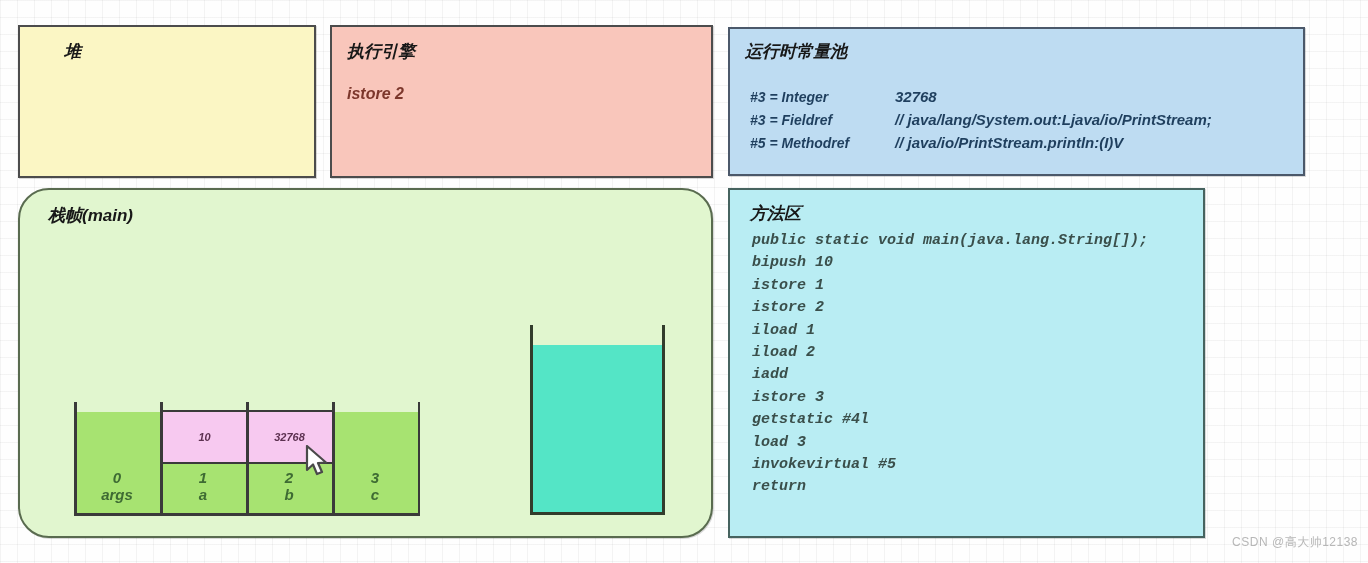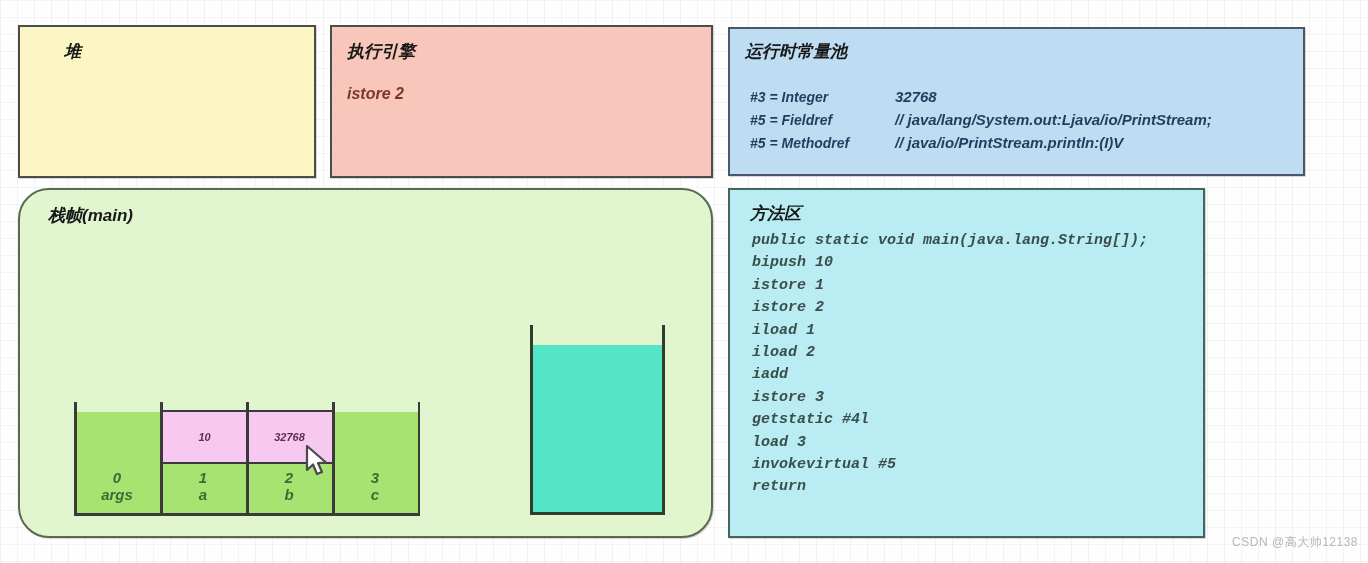--- a/index.html
+++ b/index.html
@@ -96,21 +96,21 @@
   </div>
 
   <div class="box constpool-box">
     <div class="box-title" style="left:15px; top:11px;">运行时常量池</div>
     <div class="cp-rows">
       <div class="cp-row">
         <span class="cp-label">#3 = Integer</span>
         <span class="cp-value">32768</span>
       </div>
       <div class="cp-row">
-        <span class="cp-label">#5 = Fieldref</span>
+        <span class="cp-label">#3 = Fieldref</span>
         <span class="cp-value">// java/lang/System.out:Ljava/io/PrintStream;</span>
       </div>
       <div class="cp-row">
         <span class="cp-label">#5 = Methodref</span>
         <span class="cp-value">// java/io/PrintStream.println:(I)V</span>
       </div>
     </div>
   </div>
 
   <div class="box stackframe-box">

